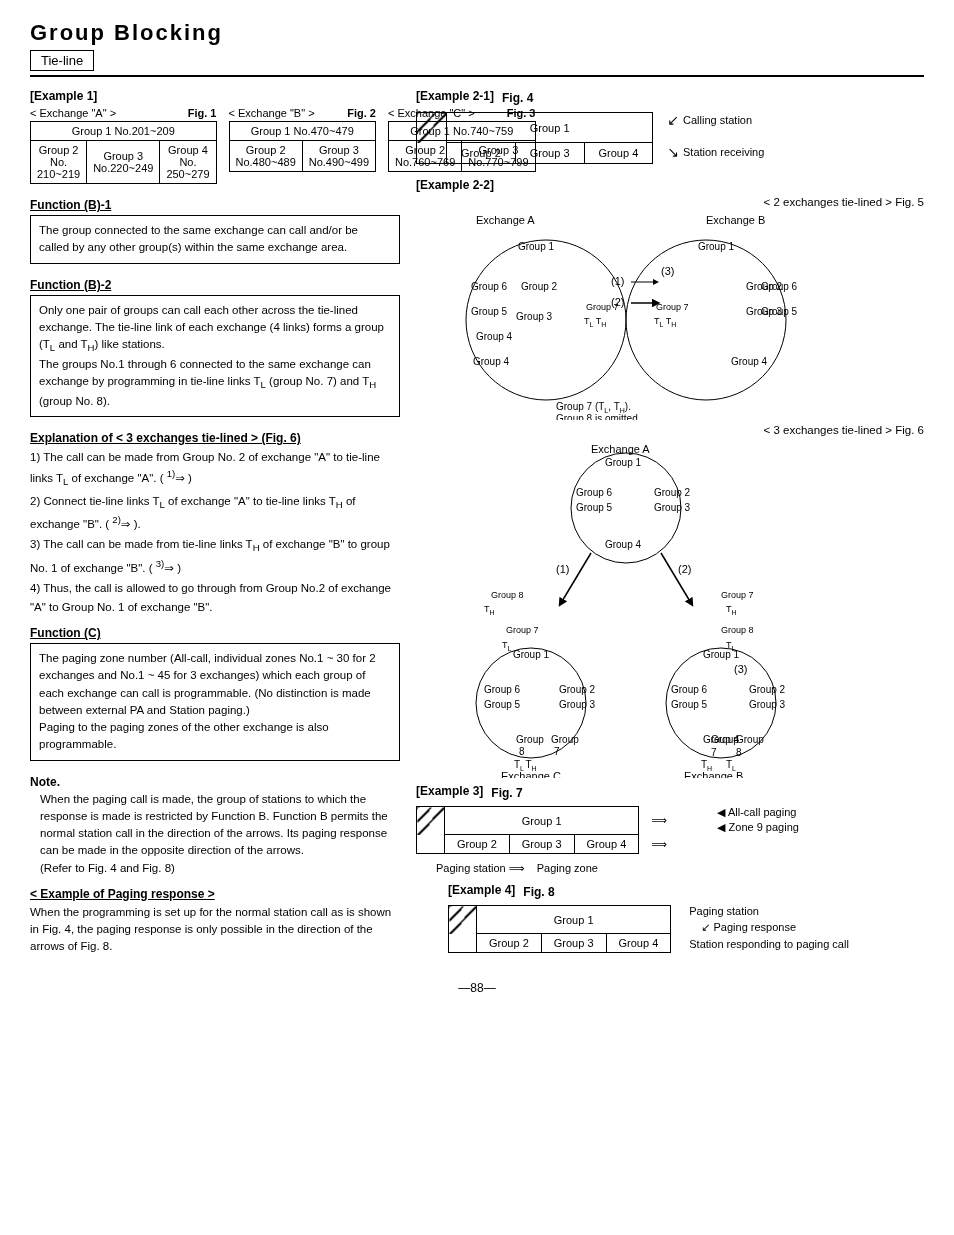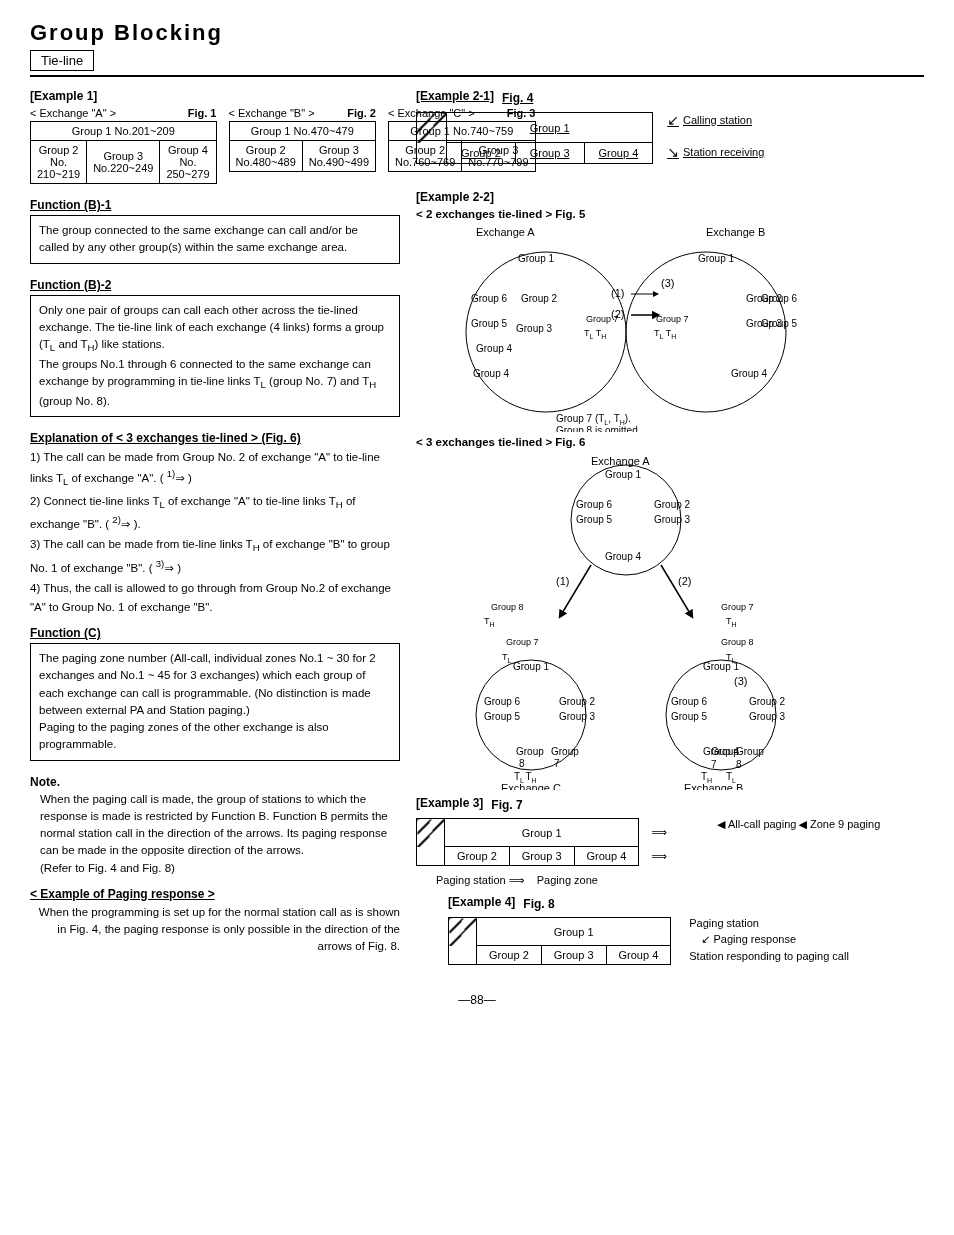--- a/index.html
+++ b/index.html
@@ -87,22 +87,22 @@
       border-collapse: collapse;
       font-size: 11px;
     }
     table.fig4-table td {
       border: 1px solid #000;
       padding: 4px 14px;
       text-align: center;
     }
     .small-section-title {
       font-size: 11.5px;
-      font-weight: bold;
-      text-align: left;
+      font-weight: normal;
+      text-align: right;
       margin: 4px 0 2px 0;
     }
     .note-section {
       margin-top: 8px;
     }
     .note-title {
       font-weight: bold;
       font-size: 12px;
       margin-bottom: 2px;
     }
@@ -117,22 +117,21 @@
       margin-bottom: 2px;
     }
     .page-footer {
       text-align: center;
       margin-top: 20px;
       font-size: 12px;
     }
     
     svg { display: block; }
     .right-section {
-      margin-bottom: 26px;
-      text-decoration: underline;
+      margin-bottom: 14px;
     }
     
     table.fig78-table {
       border-collapse: collapse;
       font-size: 11px;
     }
     table.fig78-table td {
       border: 1px solid #000;
       padding: 3px 12px;
       text-align: center;
@@ -252,21 +251,21 @@
     <div class="note-section">
       <div class="note-title">Note.</div>
       <div class="note-text">
         When the paging call is made, the group of stations to which the response is made is restricted by Function B. Function B permits the normal station call in the direction of the arrows. Its paging response can be made in the opposite direction of the arrows.<br>
         (Refer to Fig. 4 and Fig. 8)
       </div>
     </div>
 
     <div style="margin-top:10px;">
       <div class="section-title">&lt; Example of Paging response &gt;</div>
-      <div style="font-size:11.5px;line-height:1.5;text-align:right;">When the programming is set up for the normal station call as is shown in Fig. 4, the paging response is only possible in the direction of the arrows of Fig. 8.</div>
+      <div style="font-size:11.5px;line-height:1.5;">When the programming is set up for the normal station call as is shown in Fig. 4, the paging response is only possible in the direction of the arrows of Fig. 8.</div>
     </div>
 
   </div>
 
   <div class="right-col">
 
     <div class="right-section">
       <div style="display:flex; align-items:center; gap:8px; margin-bottom:5px;">
         <span class="example-label">[Example 2-1]</span>
         <span class="fig-label">Fig. 4</span>
@@ -450,21 +449,21 @@
             <tr>
               <td style="border-top:none;"></td>
               <td>Group 2</td>
               <td>Group 3</td>
               <td>Group 4</td>
               <td style="border:none;text-align:right;">⟹</td>
             </tr>
           </tbody>
             </table>
         </div>
-        <div style="display:flex;flex-direction:row;font-size:11px;gap:2px;margin-left:6px;justify-content:flex-end;">
+        <div style="display:flex;flex-direction:column;font-size:11px;gap:2px;margin-left:6px;justify-content:flex-end;">
           <div>◀ All-call paging</div>
           <div>◀ Zone 9 paging</div>
         </div>
       </div>
       <div style="font-size:11px;margin-left:20px;">
         Paging station ⟹&nbsp;&nbsp;&nbsp; Paging zone
       </div>
     </div>
 
     <div style="margin-top:8px;padding-left:32px;">

